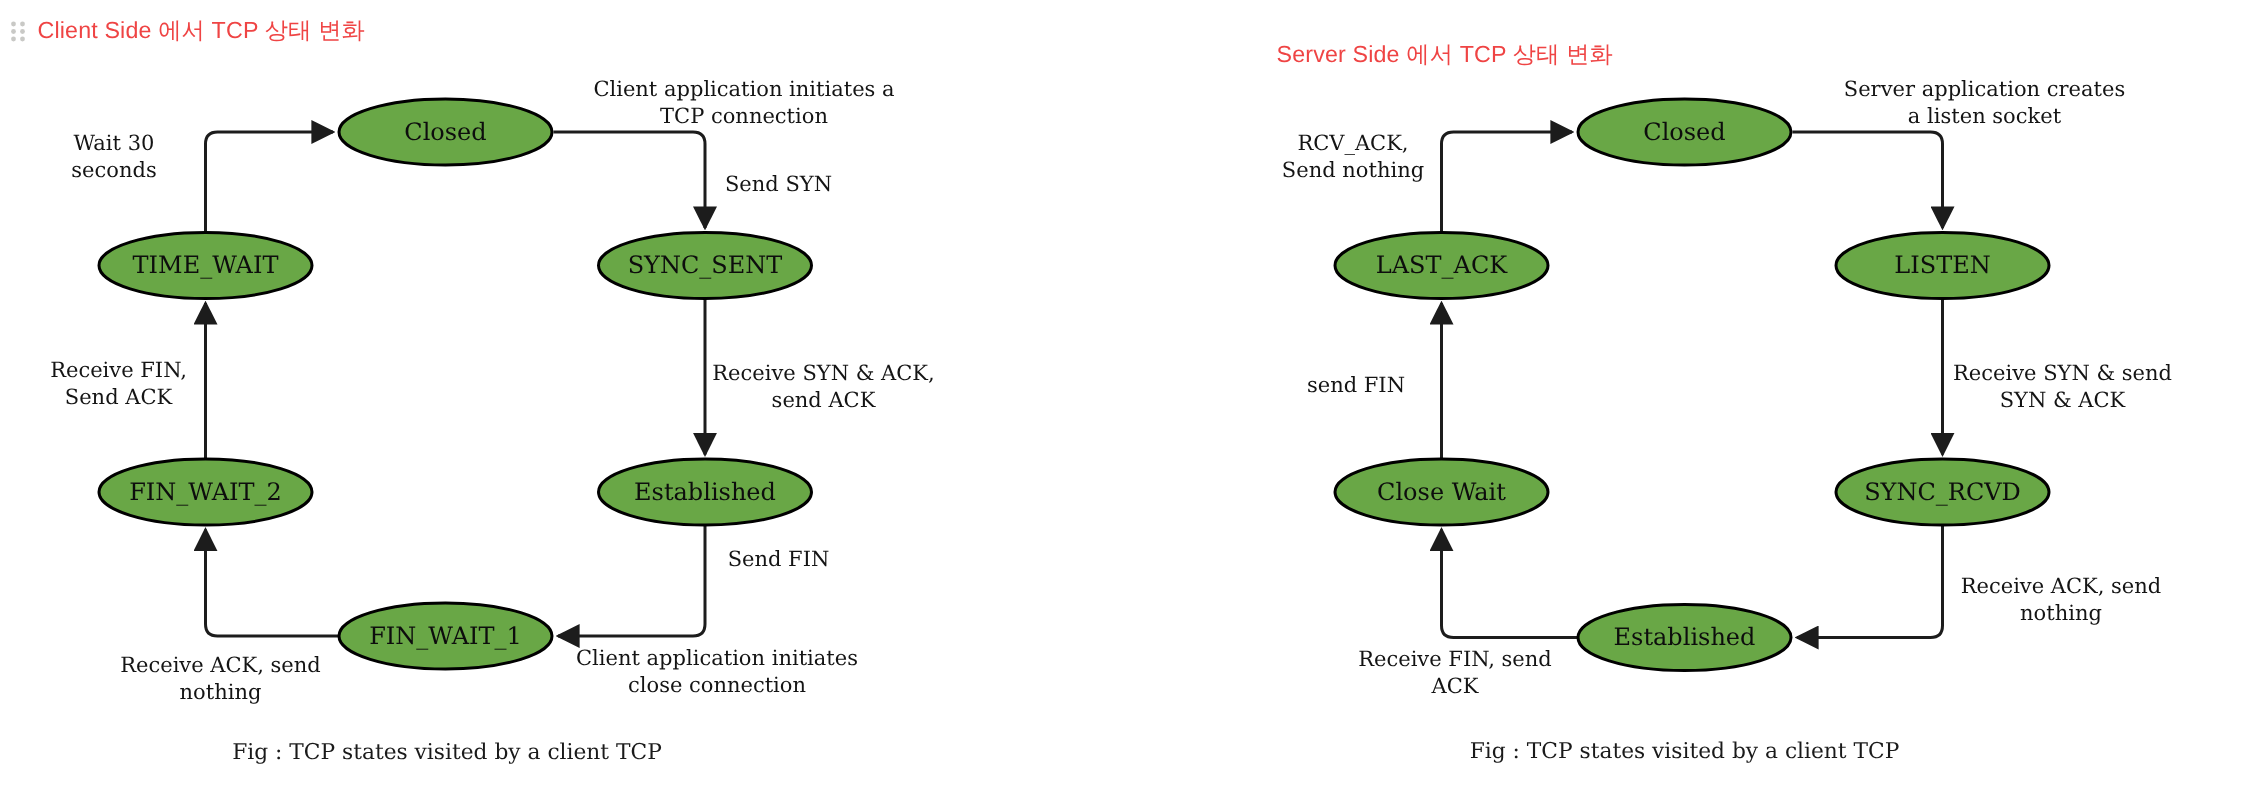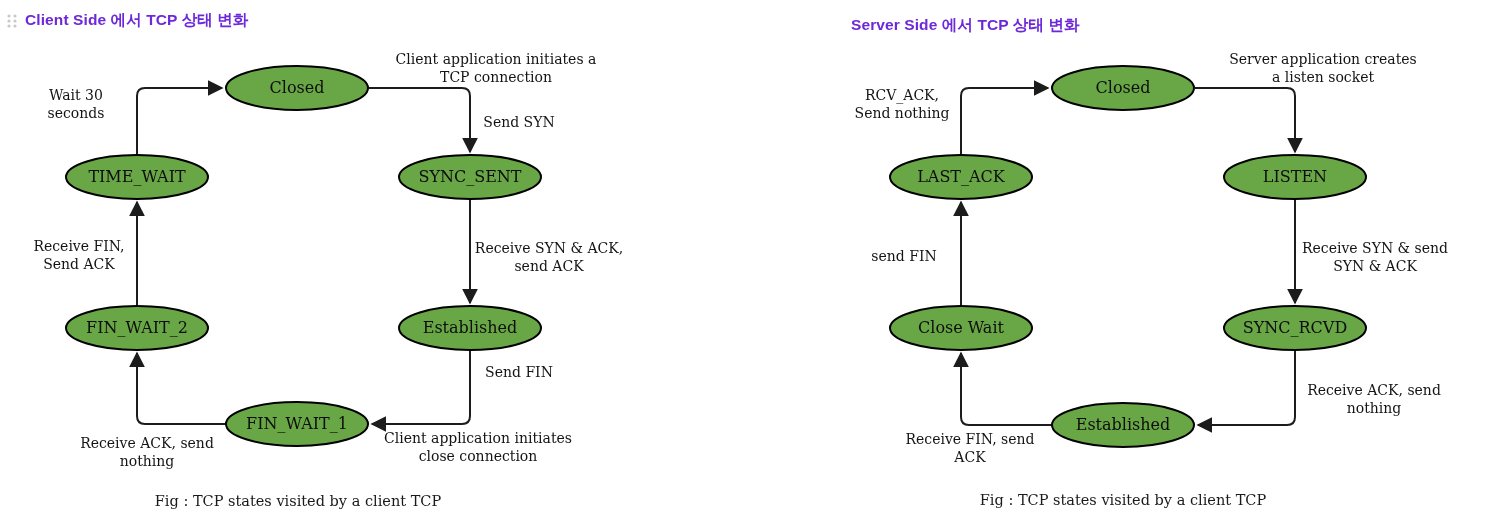--- a/index.html
+++ b/index.html
@@ -1,22 +1,22 @@
 <!DOCTYPE html>
 <html><head>
 <meta charset="utf-8">
 <style>
   html,body{margin:0;padding:0;background:#ffffff;}
   body{width:1496px;height:532px;overflow:hidden;position:relative;
        font-family:"Liberation Sans",sans-serif;}
   .canvas{position:absolute;inset:0;background:#ffffff;}
   .block-header{position:absolute;display:flex;align-items:center;gap:6px;}
   .block-header.left{left:5px;top:10px;}
-  .block-header.right{left:851px;top:15px;}
-  .block-title{font-size:15.5px;font-weight:700;color:#6d28d9;letter-spacing:.1px;
+  .block-header.right{left:851px;top:26px;}
+  .block-title{font-size:15.5px;font-weight:400;color:#ef4444;letter-spacing:.1px;
        font-family:"Liberation Sans",sans-serif;}
   .drag-handle{width:14px;height:18px;display:inline-block;flex:0 0 auto;}
   .diagram{position:absolute;top:0;height:532px;}
   .diagram.left{left:0;width:770px;}
   .diagram.right{left:770px;width:726px;}
   .edge{fill:none;stroke:#1c1c1c;stroke-width:2px;}
   .state-ellipse{stroke:#000000;stroke-width:2px;}
   .state-label{font:16px "DejaVu Serif",serif;fill:#0d0d0d;text-anchor:middle;}
   .lbl{font:14px "DejaVu Serif",serif;fill:#141414;text-anchor:middle;}
   .caption{font:14.5px "DejaVu Serif",serif;fill:#1a1a1a;text-anchor:middle;}

